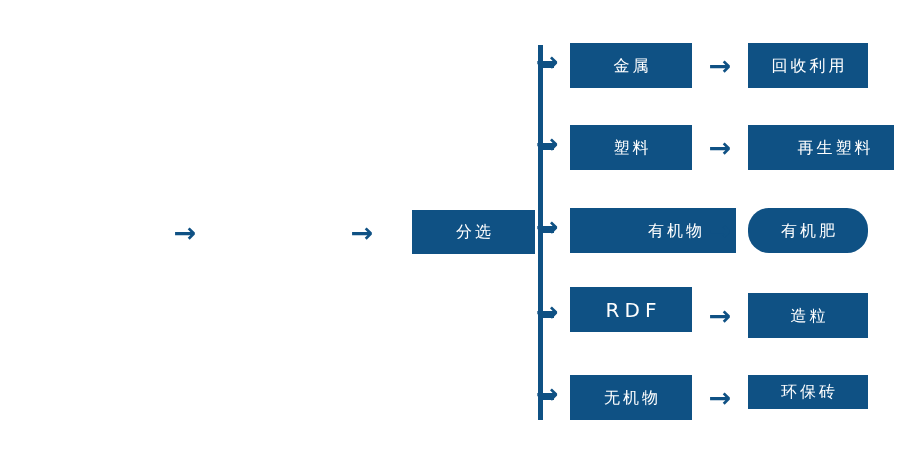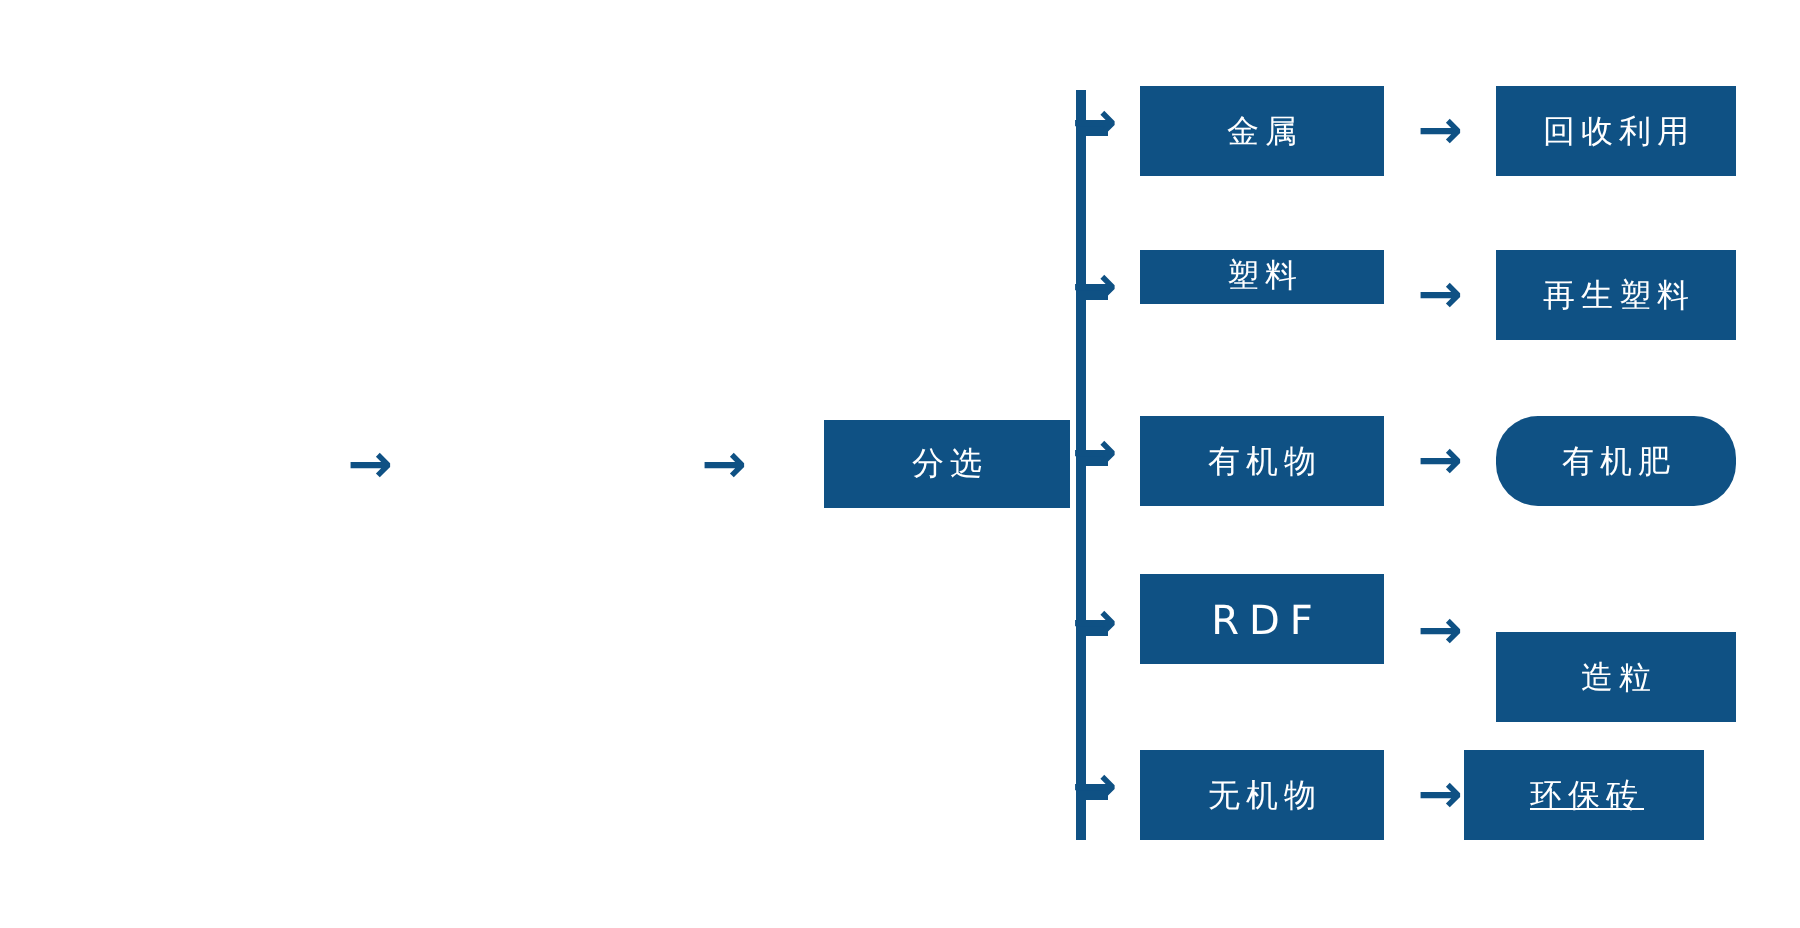--- a/index.html
+++ b/index.html
@@ -71,35 +71,35 @@
   <div class="trunk" style="left:538px;top:45px;height:375px;"></div>
 
   <div class="stub" style="left:538px;top:63px;width:16px;"></div>
   <div class="branch-arrow" style="left:536px;top:48px;width:36px;height:34px;">→</div>
   <div class="box navy" style="left:570px;top:43px;width:122px;height:45px;">金属</div>
   <div class="arrow" style="left:698px;top:48px;width:44px;height:34px;">→</div>
   <div class="box navy" style="left:748px;top:43px;width:120px;height:45px;">回收利用</div>
 
   <div class="stub" style="left:538px;top:145px;width:16px;"></div>
   <div class="branch-arrow" style="left:536px;top:130px;width:36px;height:34px;">→</div>
-  <div class="box navy" style="left:570px;top:125px;width:122px;height:27px;font-family:Liberation Mono, monospace;">塑料</div>
+  <div class="box navy" style="left:570px;top:125px;width:122px;height:45px;">塑料</div>
   <div class="arrow" style="left:698px;top:130px;width:44px;height:34px;">→</div>
-  <div class="box navy" style="left:748px;top:125px;width:120px;height:45px;">再生塑料</div>
+  <div class="box navy" style="left:748px;top:125px;width:120px;height:45px;padding-left:26px;">再生塑料</div>
 
   <div class="stub" style="left:538px;top:228px;width:16px;"></div>
   <div class="branch-arrow" style="left:536px;top:213px;width:36px;height:34px;">→</div>
-  <div class="box navy" style="left:570px;top:208px;width:122px;height:45px;">有机物</div>
+  <div class="box navy" style="left:570px;top:208px;width:122px;height:45px;padding-left:44px;">有机物</div>
   <div class="arrow" style="left:698px;top:213px;width:44px;height:34px;">→</div>
   <div class="box navy" style="left:748px;top:208px;width:120px;height:45px;border-radius:21px;">有机肥</div>
 
   <div class="stub" style="left:538px;top:313px;width:16px;"></div>
   <div class="branch-arrow" style="left:536px;top:298px;width:36px;height:34px;">→</div>
   <div class="box navy latin" style="left:570px;top:287px;width:122px;height:45px;">RDF</div>
   <div class="arrow" style="left:698px;top:298px;width:44px;height:34px;">→</div>
-  <div class="box navy" style="left:748px;top:293px;width:120px;height:45px;margin-top:23px;">造粒</div>
+  <div class="box navy" style="left:748px;top:293px;width:120px;height:45px;">造粒</div>
 
   <div class="stub" style="left:538px;top:395px;width:16px;"></div>
   <div class="branch-arrow" style="left:536px;top:380px;width:36px;height:34px;">→</div>
   <div class="box navy" style="left:570px;top:375px;width:122px;height:45px;">无机物</div>
   <div class="arrow" style="left:698px;top:380px;width:44px;height:34px;">→</div>
-  <div class="box navy" style="left:732px;top:375px;width:120px;height:45px;text-decoration:underline;">环保砖</div>
+  <div class="box navy" style="left:748px;top:375px;width:120px;height:34px;">环保砖</div>
 
 </div>
 
 </body></html>

